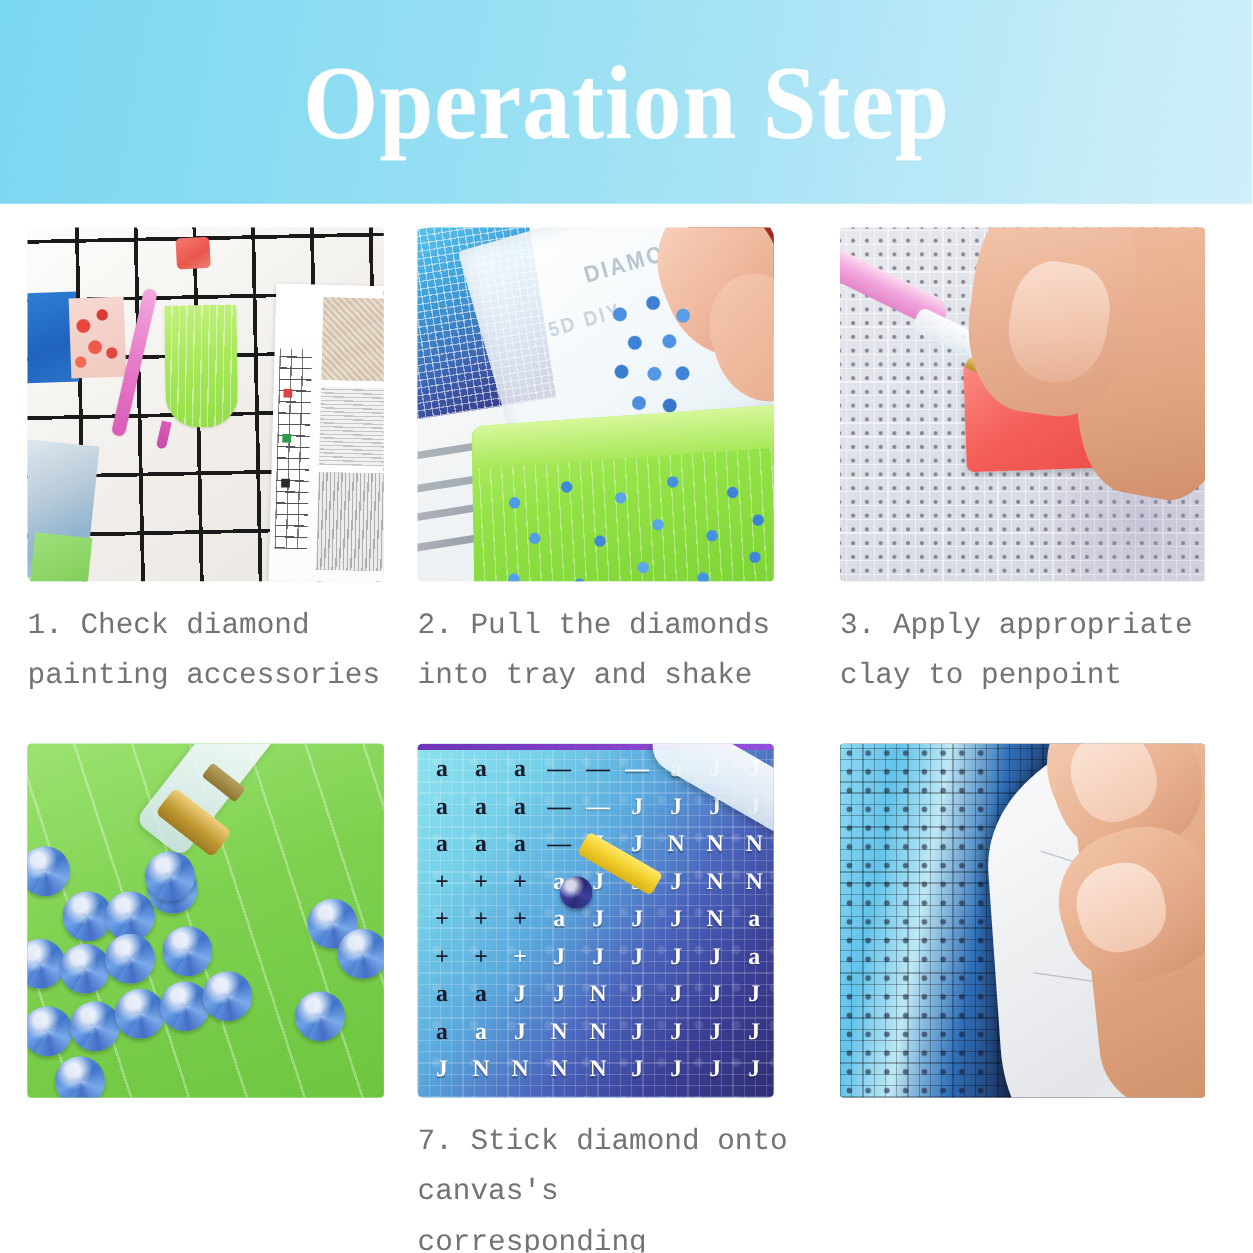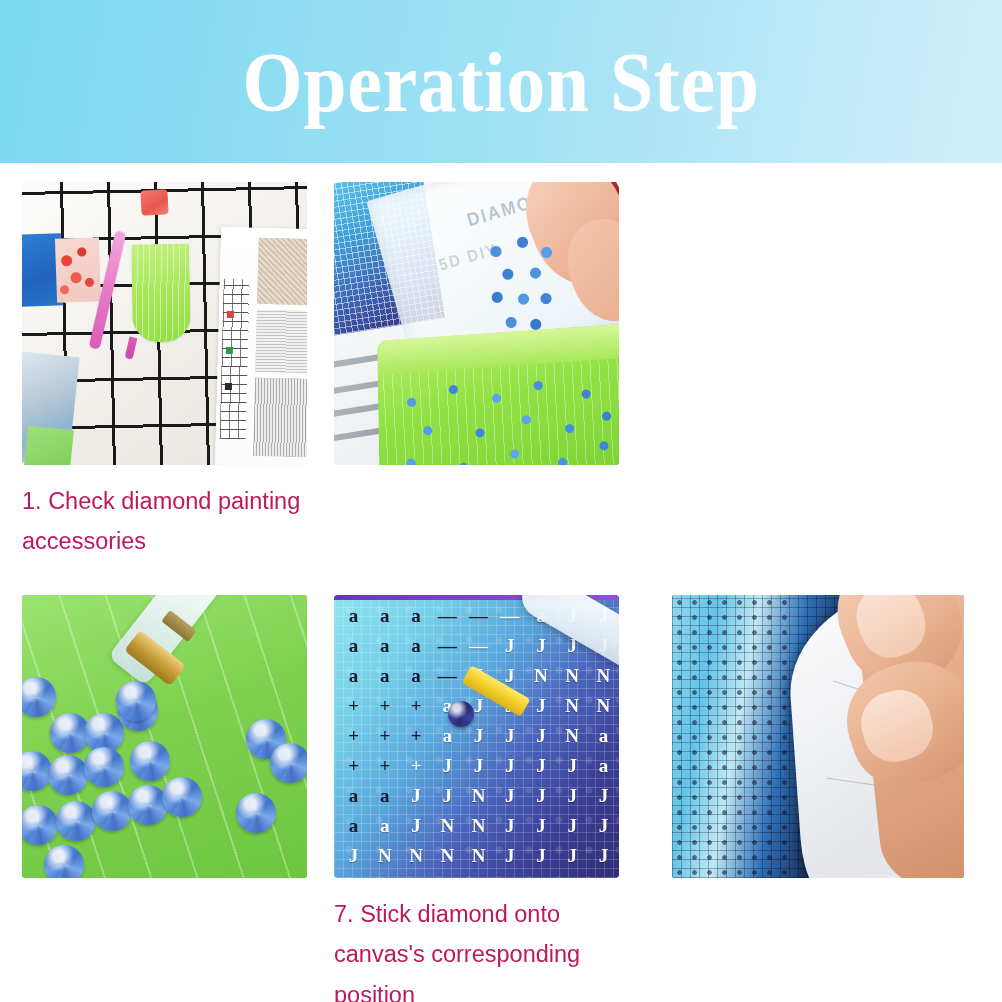--- a/index.html
+++ b/index.html
@@ -30,22 +30,22 @@
   .cell{position:absolute;width:312px;}
   .col0{left:22px;} .col1{left:334px;} .col2{left:672px;}
   .row0{top:19px;} .row1{top:432px;}
   .col2 .photo{width:292px;}
   .photo{
     position:relative;width:285px;height:283px;overflow:hidden;
     border-radius:3px;background:#fff;
   }
   .caption{
     margin-top:16px;width:300px;
-    font-family:Liberation Sans, sans-serif;
-    font-size:23.5px;line-height:1.72;color:#be185d;
+    font-family:Liberation Mono, monospace;
+    font-size:23.5px;line-height:1.72;color:#737373;
   }
   .col2 .caption{width:312px;}
   .fingertip{position:absolute;border-radius:50%/45%;}
 
   
   .p1{background:#f7f5f2;}
   .p1 .cloth{
     position:absolute;left:-6px;top:-4px;width:300px;height:296px;
     background:
       repeating-linear-gradient(0deg,#1a1a1a 0 3px,rgba(0,0,0,0) 3px 47px),
@@ -464,22 +464,37 @@
         <div class="bagtxt" style="left:132px;top:16px;font-size:17px;">DIAMOND</div>
         <div class="bagtxt" style="left:104px;top:66px;font-size:15px;opacity:.7;">5D DIY</div>
         <div class="nailred"></div>
         <div class="fingertip finger1"></div>
         <div class="fingertip finger2"></div>
         <div class="diamond-stream"></div>
         <div class="tray2"></div>
         <div class="tray-rim"></div>
         <div class="tray-dots"></div>
       </div>
+      <div class="caption">2. Pull the diamonds into tray and shake</div>
     </div>
 
+    <div class="cell col2 row0">
+      <div class="photo p3">
+        <div class="canvas"></div>
+        <div class="canvas-tint"></div>
+        <div class="pen3"></div>
+        <div class="pen3-clear"></div>
+        <div class="clay3"></div>
+        <div class="pen3-gold"></div>
+        <div class="fingertip finger3b"></div>
+        <div class="fingertip finger3a"></div>
+        <div class="nail3"></div>
+      </div>
+      <div class="caption">3. Apply appropriate clay to penpoint</div>
+    </div>
 
     <div class="cell col0 row1">
       <div class="photo p4">
         <div class="tray4"></div>
         <div class="dia" style="left:-6px;top:82px;"></div>
         <div class="dia" style="left:28px;top:118px;"></div>
         <div class="dia" style="left:62px;top:118px;"></div>
         <div class="dia" style="left:96px;top:96px;"></div>
         <div class="dia" style="left:-10px;top:156px;"></div>
         <div class="dia" style="left:26px;top:160px;"></div>

